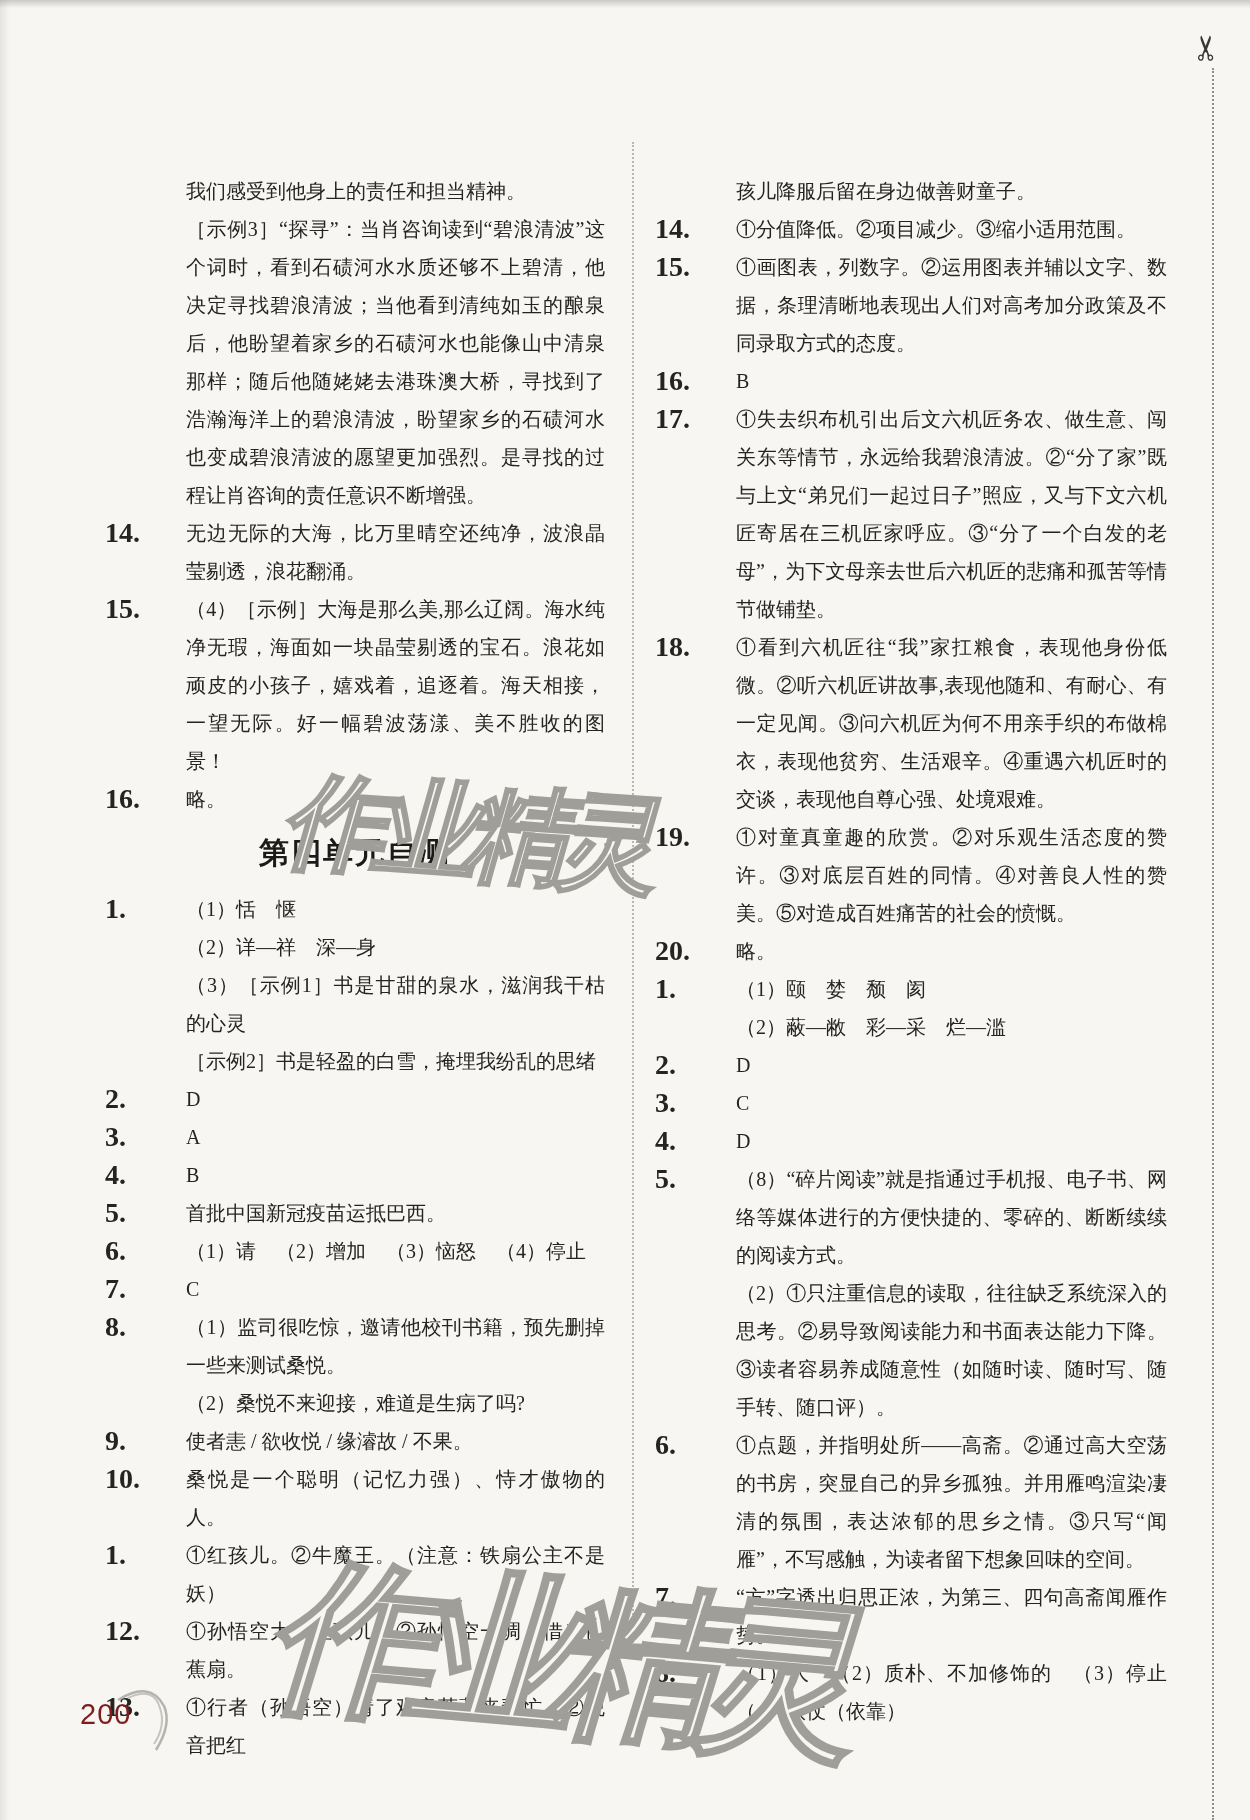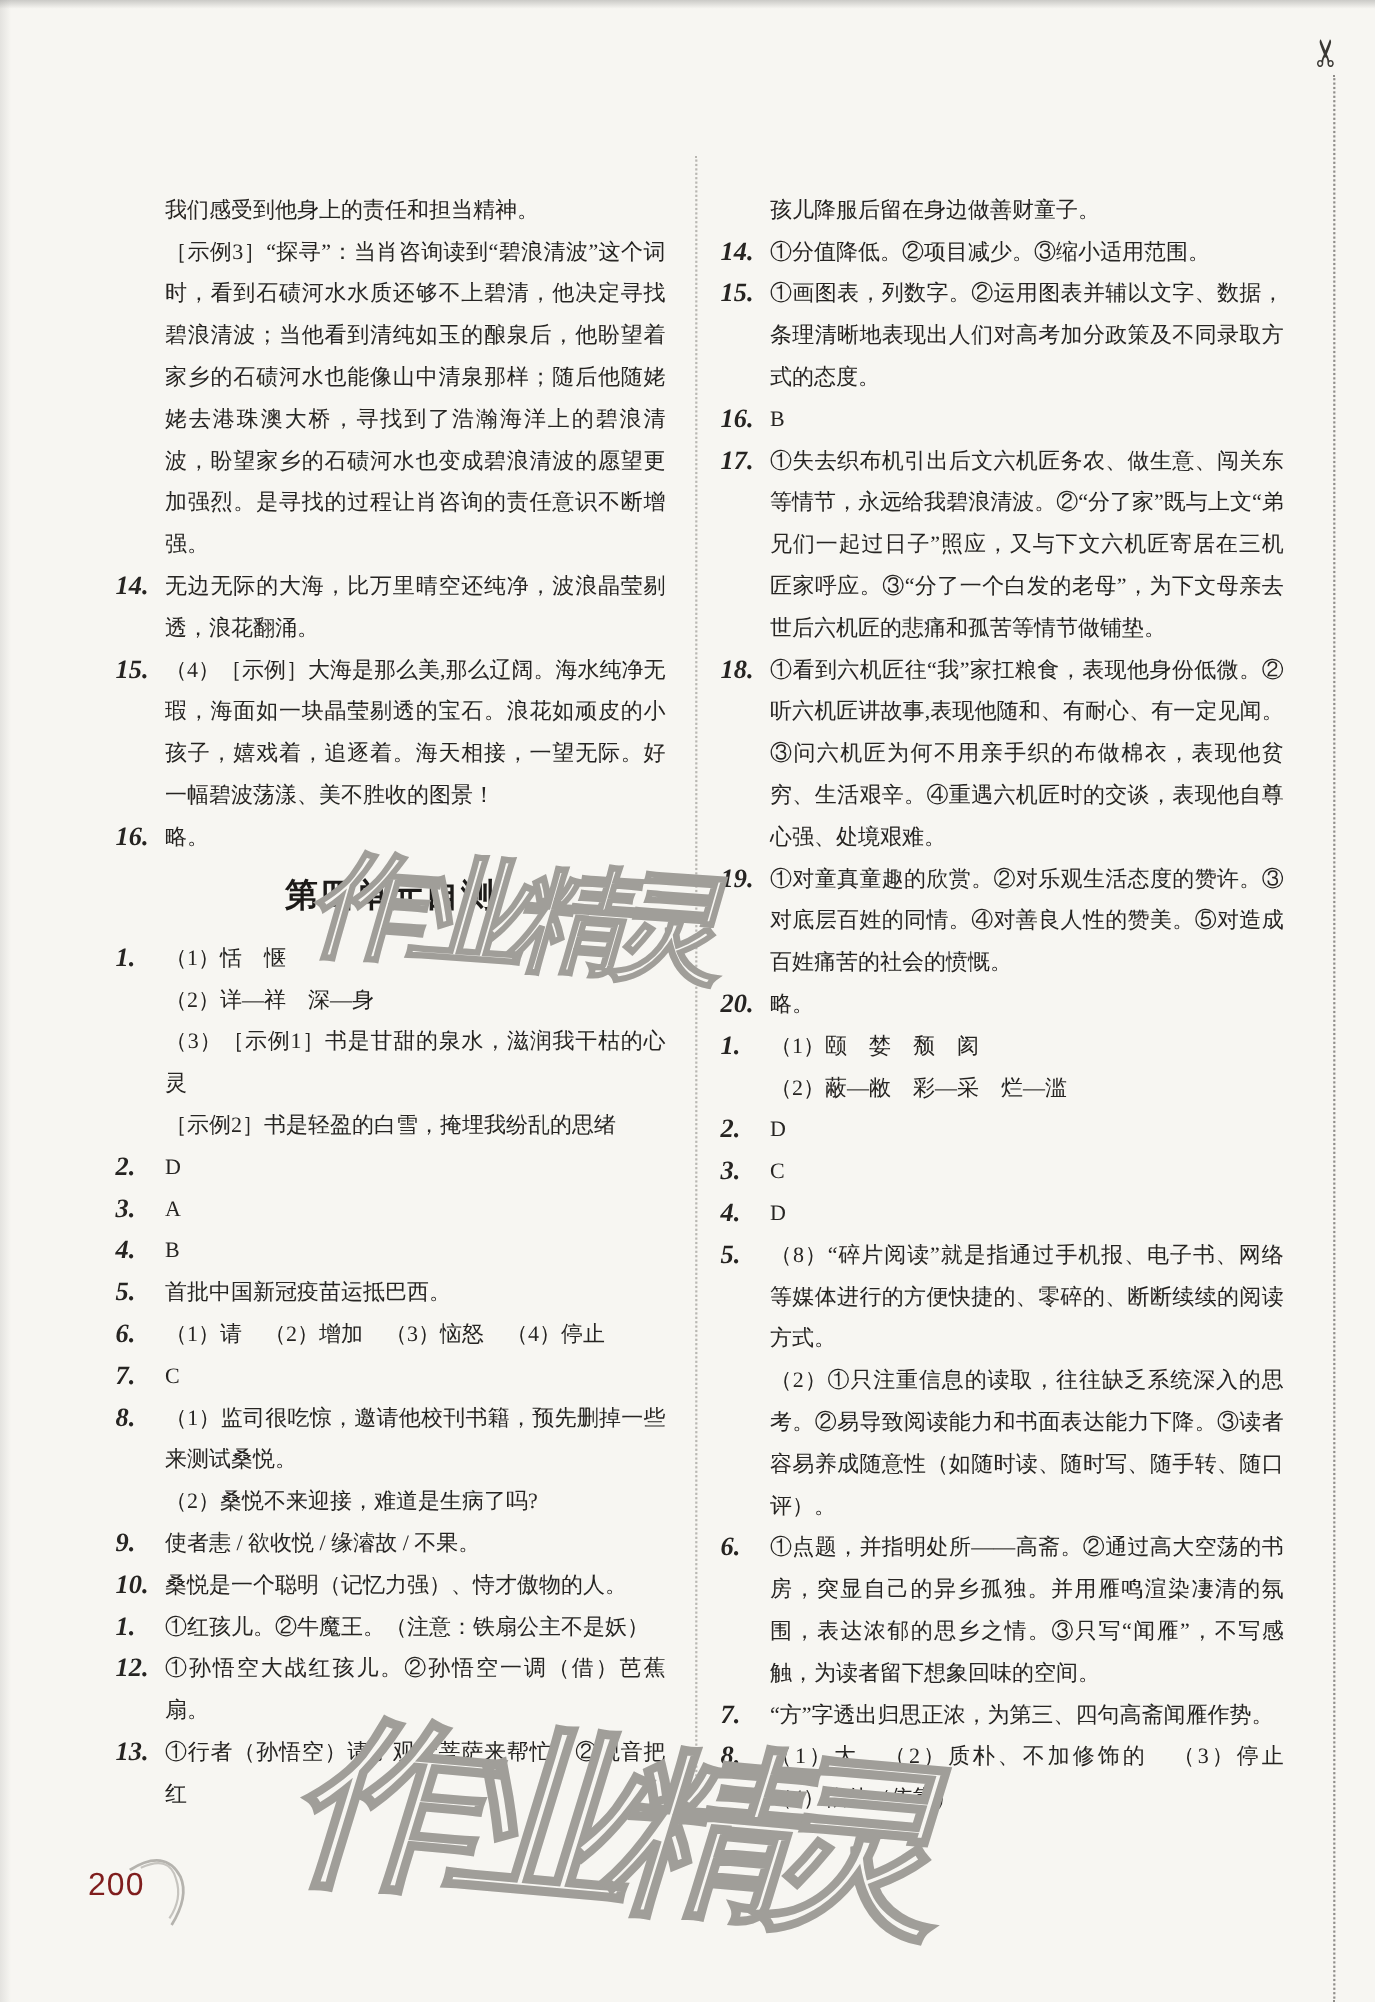--- a/index.html
+++ b/index.html
@@ -15,22 +15,22 @@
   .edge-left{position:absolute;left:0;top:0;width:10px;height:1820px;
     background:linear-gradient(to right,rgba(140,140,138,.18),rgba(140,140,138,0));}
 
   .column{position:absolute;top:172px;}
   .col-left{left:105px;width:500px;}
   .col-right{left:655px;width:512px;}
 
   .answer-item{position:relative;padding-left:45px;
     font-size:20px;line-height:38px;text-align:justify;}
   .item-num{position:absolute;left:0;top:0;font-weight:bold;
-    font-size:24px;line-height:38px;font-style:italic;}
-  .item-text{min-height:38px;}
+    font-size:28px;line-height:38px;}
+  .item-text{min-height:38px;margin-left:36px;}
 
   .section-header{
     font-family:"Liberation Sans","DejaVu Sans",sans-serif;
     font-weight:bold;font-size:30px;line-height:40px;
     text-align:center;margin:15px 0 17px 0;color:#1c1a18;
     letter-spacing:2px;
   }
 
   .divider{position:absolute;left:632px;top:142px;height:1505px;width:0;
     border-left:2px dotted #b9b7b2;}

